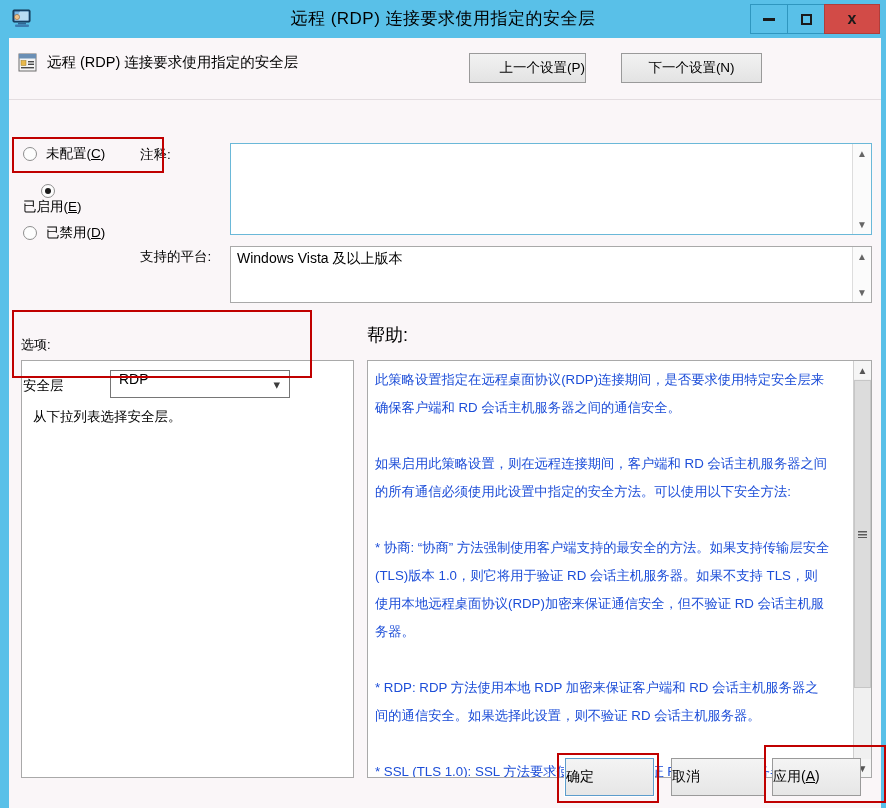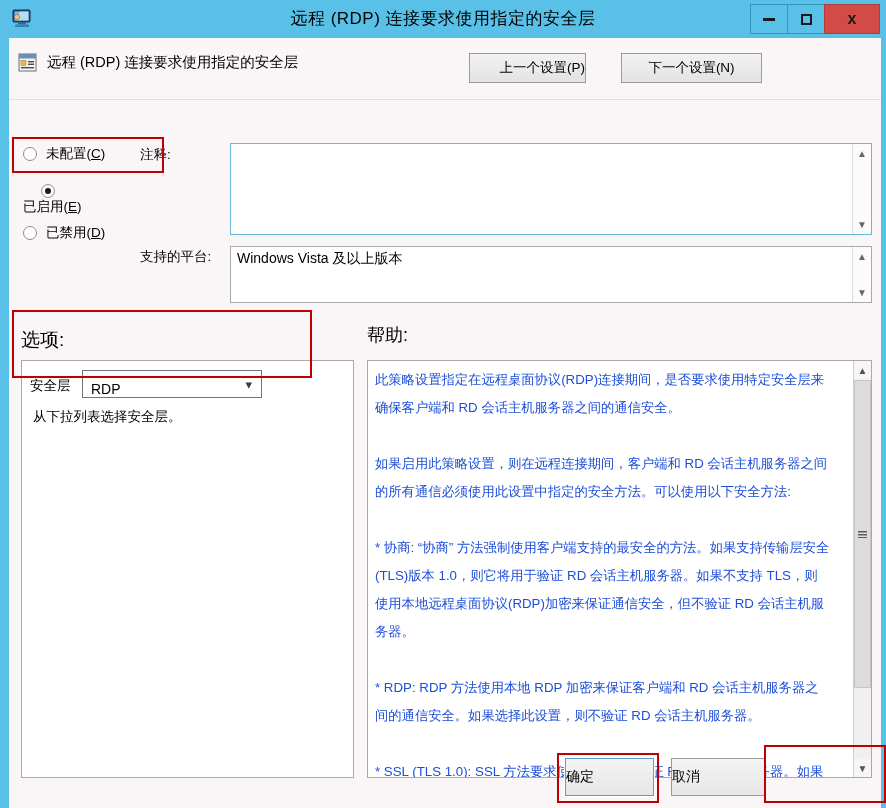--- a/index.html
+++ b/index.html
@@ -228,46 +228,46 @@
     box-sizing: border-box;
   }
   .mini-sb .arw {
     height: 19px;
     display: flex; align-items: center; justify-content: center;
     font-size: 10px; color: #666;
     background: #fbfbfb;
   }
 
   
-  #lbl-options { position:absolute; left: 12px;  top: 289px; font-size: 19px; }
+  #lbl-options { position:absolute; left: 12px;  top: 298px; font-size: 13px; }
   #lbl-help    { position:absolute; left: 358px; top: 285px; font-size: 18px; }
 
   
   #options-pane {
     position: absolute;
     left: 12px; top: 322px;
     width: 333px; height: 418px;
     background: #ffffff;
     border: 1px solid #a9a9a9;
     box-sizing: border-box;
   }
   #seclayer-label {
     position: absolute;
-    left: 8px; top: 16px;
+    left: 1px; top: 16px;
     font-size: 13.5px;
   }
   #seclayer-select {
     position: absolute;
-    left: 60px; top: 9px;
+    left: 88px; top: 9px;
     width: 180px; height: 28px;
     background: #ffffff;
     border: 1px solid #767676;
     box-sizing: border-box;
     display: flex;
-    align-items: flex-end;
+    align-items: flex-start;
     font-size: 14px;
     padding-left: 8px;
     cursor: default;
   }
   #seclayer-select .caret {
     position: absolute;
     right: 9px; top: 6px;
     font-size: 13px;
     color: #3c3c3c;
   }
@@ -467,19 +467,22 @@
       </div>
     </div>
   </div>
 
   <div class="dlg-btn" id="btn-ok">
     <span>确定</span>
   </div>
   <div class="dlg-btn" id="btn-cancel">
     <span>取消</span>
   </div>
+  <div class="dlg-btn" id="btn-apply">
+    <span><span>应用</span>(<u>A</u>)</span>
+  </div>
 
   <div class="redbox" id="redbox-enabled"></div>
   <div class="redbox" id="redbox-options"></div>
   <div class="redbox" id="redbox-ok"></div>
   <div class="redbox" id="redbox-apply"></div>
 
 </div>
 
 </body></html>

